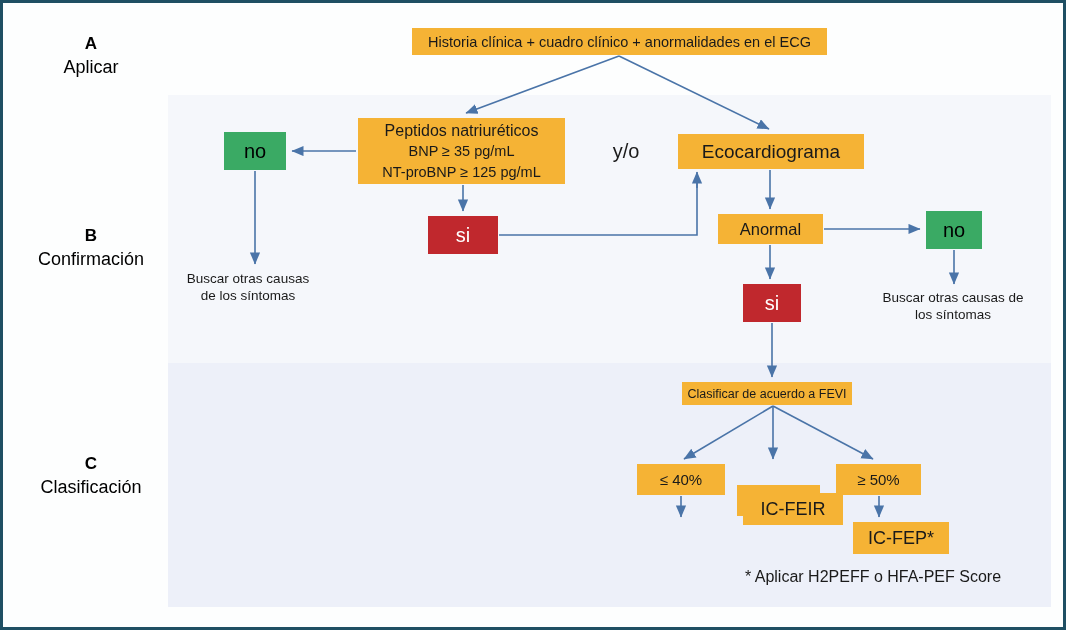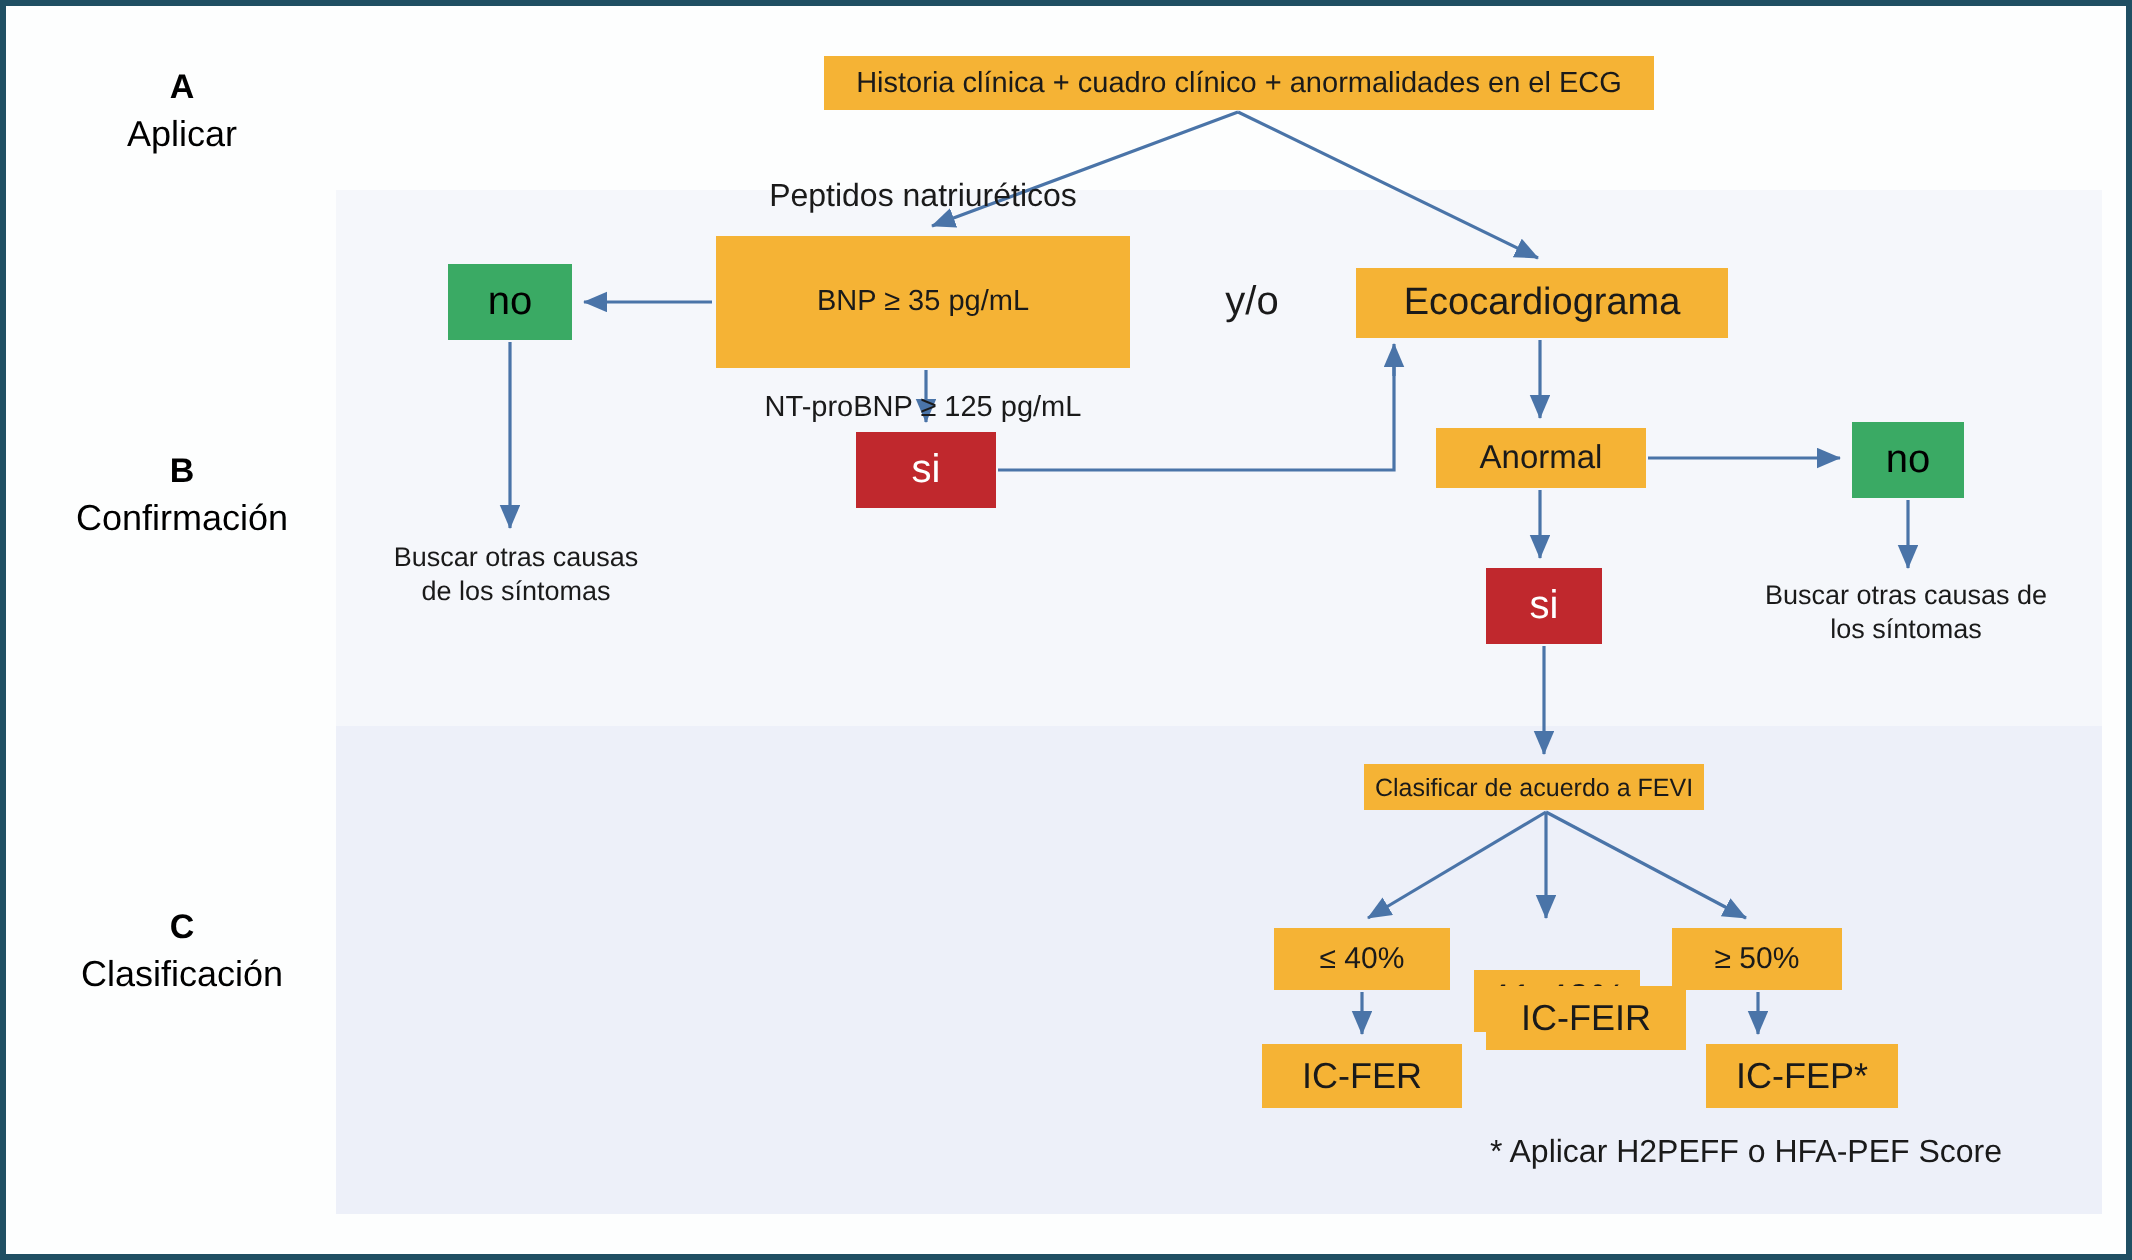--- a/index.html
+++ b/index.html
@@ -60,21 +60,21 @@
     color: #1a1a1a;
   }
   .orange { background: #f5b335; }
   .green  { background: #3aaa64; color: #000000; }
   .red    { background: #c0282d; color: #ffffff; }
 
   
   #n-historia { left: 409px; top: 25px;  width: 415px; height: 27px; font-size: 14.5px; }
   #n-peptidos { left: 355px; top: 115px; width: 207px; height: 66px; flex-direction: column; line-height: 21px; }
   #n-peptidos .l1 { font-size: 16px; }
-  #n-peptidos .l2, #n-peptidos .l3 { font-size: 14.5px; margin-top: 32px; }
+  #n-peptidos .l2, #n-peptidos .l3 { font-size: 14.5px; }
   #n-no1      { left: 221px; top: 129px; width: 62px;  height: 38px; font-size: 20px; }
   #n-eco      { left: 675px; top: 131px; width: 186px; height: 35px; font-size: 19px; }
   #n-yo       { left: 592px; top: 131px; width: 62px;  height: 35px; font-size: 20px; background: transparent; }
   #n-si1      { left: 425px; top: 213px; width: 70px;  height: 38px; font-size: 20px; }
   #n-anormal  { left: 715px; top: 211px; width: 105px; height: 30px; font-size: 16.5px; }
   #n-no2      { left: 923px; top: 208px; width: 56px;  height: 38px; font-size: 20px; }
   #n-si2      { left: 740px; top: 281px; width: 58px;  height: 38px; font-size: 20px; }
   #n-clasif   { left: 679px; top: 379px; width: 170px; height: 23px; font-size: 12.5px; }
   #n-fevi1    { left: 634px; top: 461px; width: 88px;  height: 31px; font-size: 15px; }
   #n-fevi2    { left: 734px; top: 482px; width: 83px;  height: 31px; font-size: 20px; }
@@ -84,21 +84,21 @@
   #n-icfep    { left: 850px; top: 519px; width: 96px;  height: 32px; font-size: 18px; }
 
   
   .note {
     position: absolute;
     text-align: center;
     font-size: 13.5px;
     line-height: 17px;
     color: #1a1a1a;
   }
-  #note-left  { left: 175px; top: 267px; width: 160px; text-align: center; }
+  #note-left  { left: 165px; top: 267px; width: 160px; text-align: center; }
   #note-right { left: 860px; top: 286px; width: 180px; }
   #note-star  { left: 690px; top: 565px; width: 360px; font-size: 16px; text-align: center; }
 
   
   svg#wires {
     position: absolute;
     left: 0; top: 0;
     width: 1066px; height: 630px;
     pointer-events: none;
   }
@@ -184,21 +184,20 @@
   <div class="node orange" id="n-anormal">Anormal</div>
   <div class="node green" id="n-no2">no</div>
   <div class="node red" id="n-si2">si</div>
 
   <div class="node orange" id="n-clasif">Clasificar de acuerdo a FEVI</div>
 
   <div class="node orange" id="n-fevi1">≤ 40%</div>
   <div class="node orange" id="n-fevi2">41-49%</div>
   <div class="node orange" id="n-fevi3">≥ 50%</div>
 
-  <div class="node orange" id="n-icfer">IC-FER</div>
   <div class="node orange" id="n-icfeir">IC-FEIR</div>
   <div class="node orange" id="n-icfep">IC-FEP*</div>
 
   <div class="note" id="note-left">
     <div>Buscar otras causas</div>
     <div>de los síntomas</div>
   </div>
   <div class="note" id="note-right">
     <div>Buscar otras causas de</div>
     <div>los síntomas</div>

